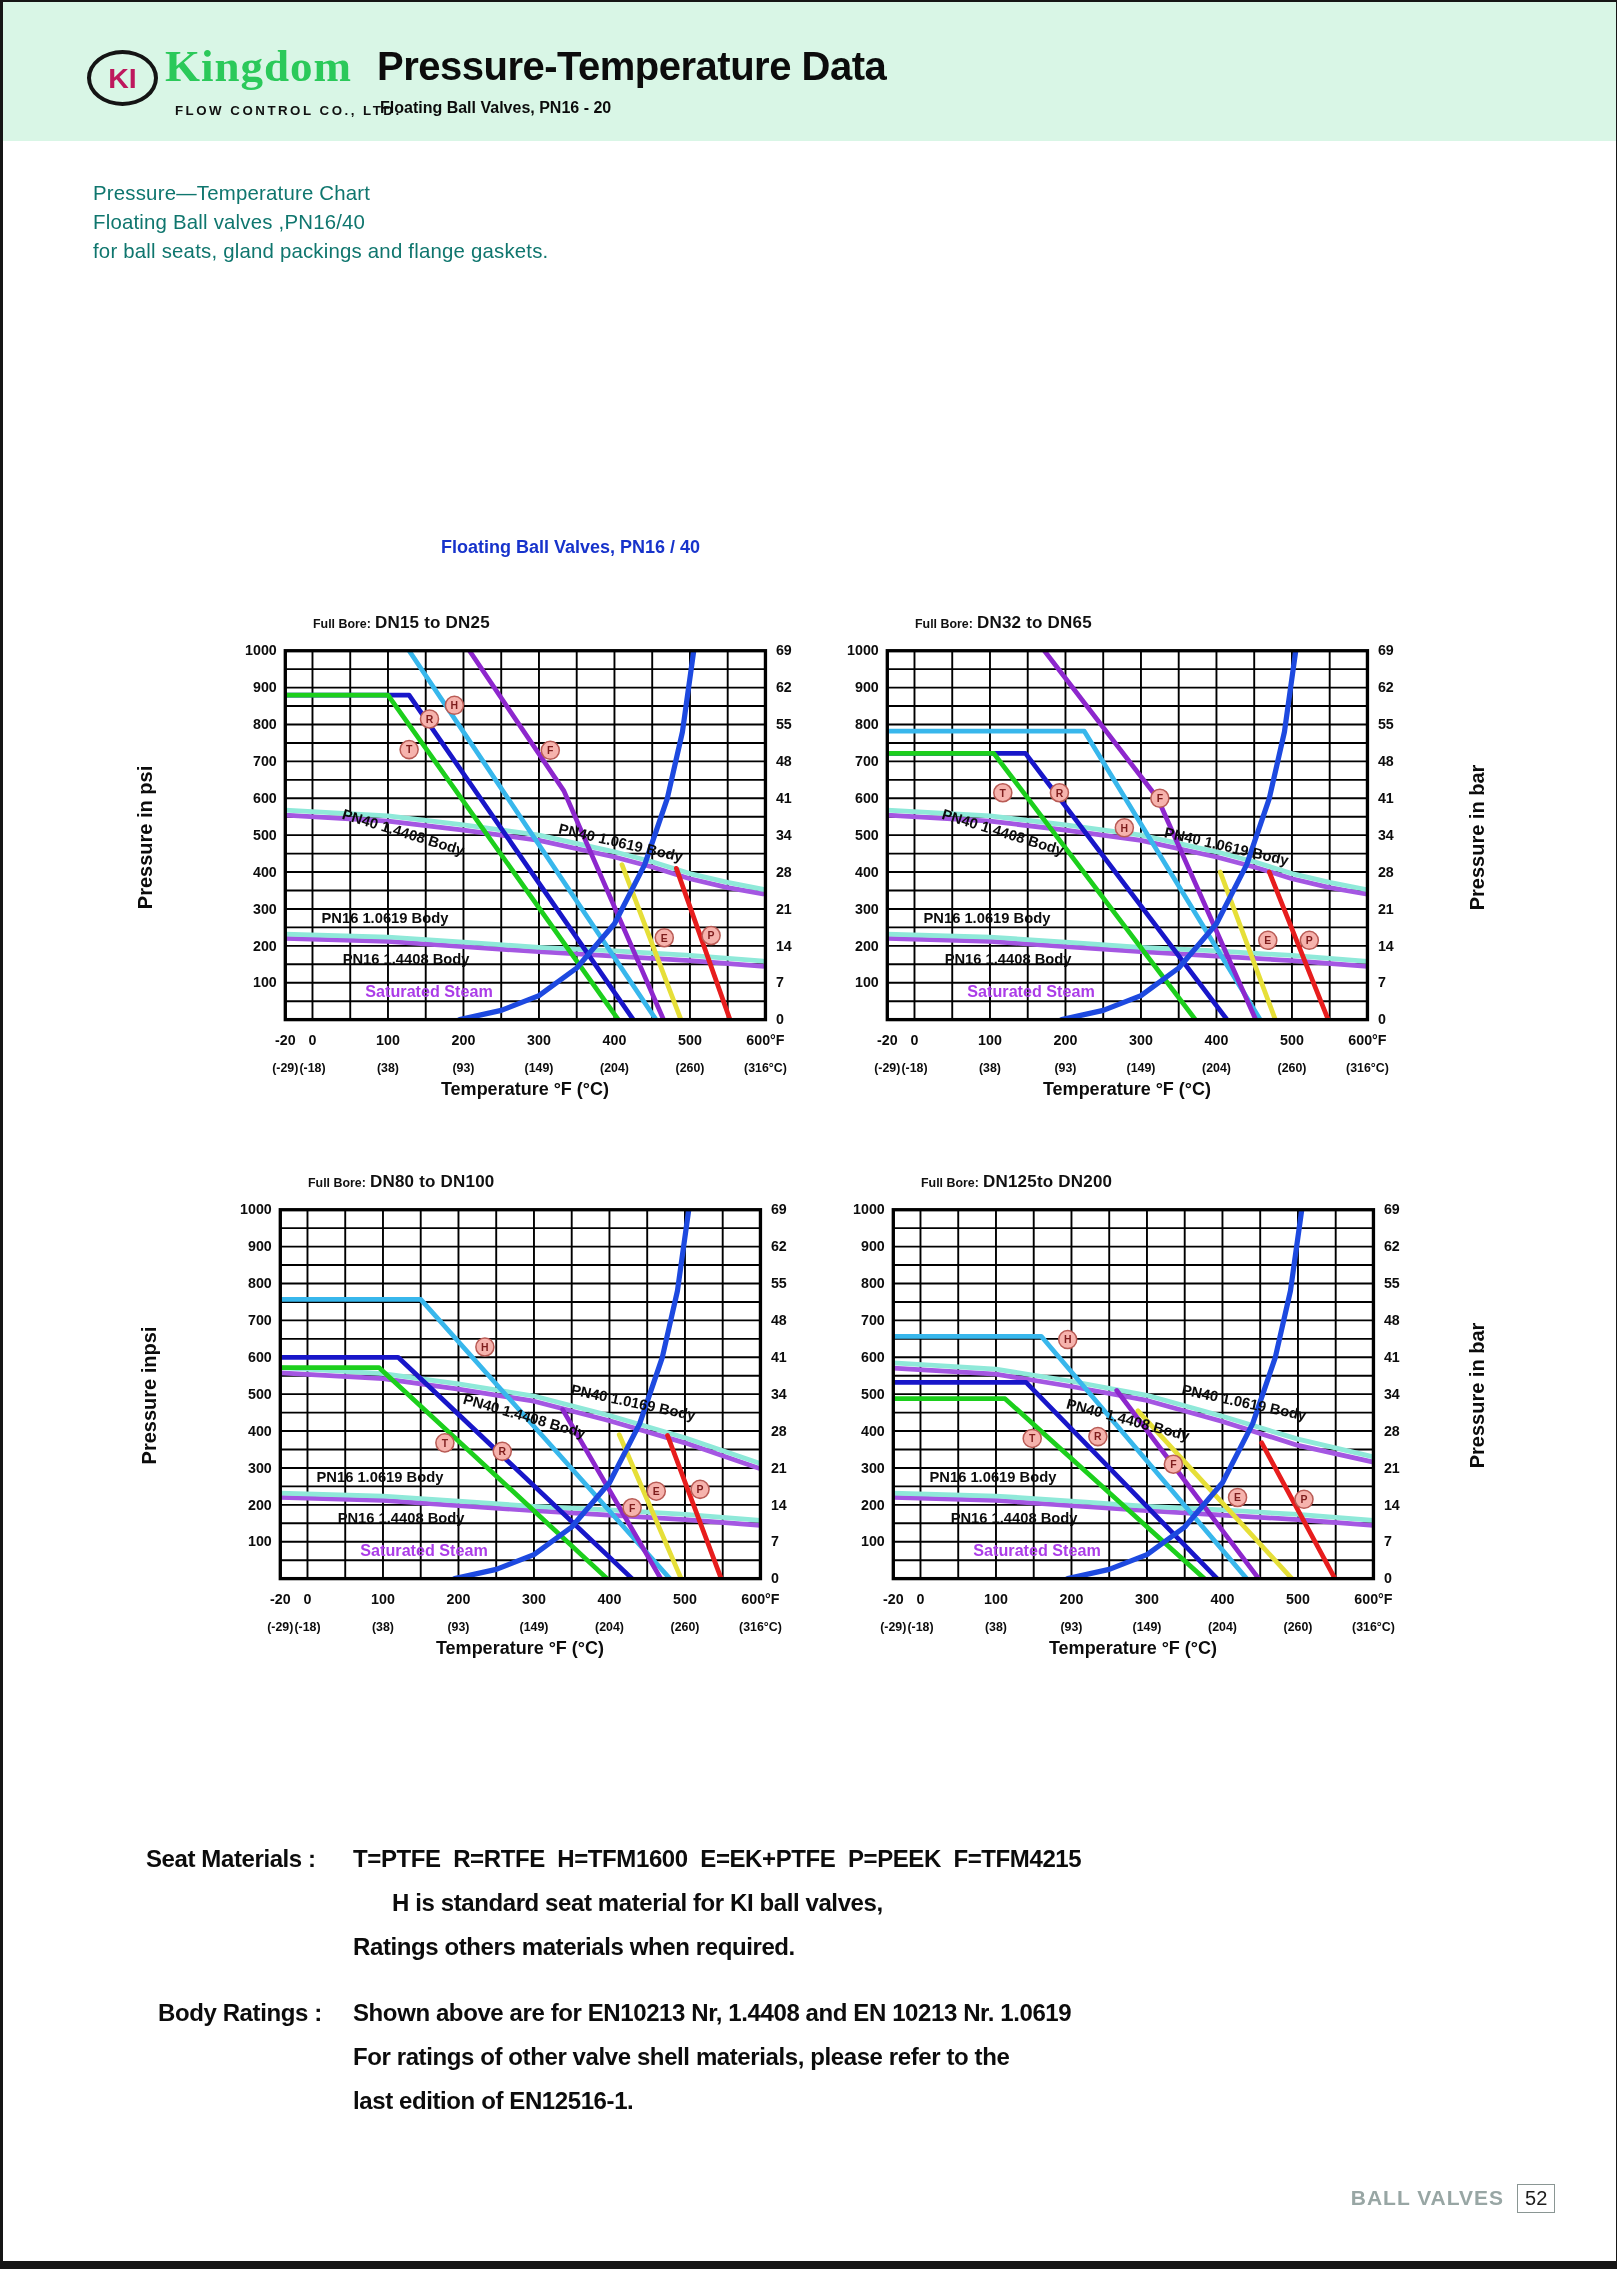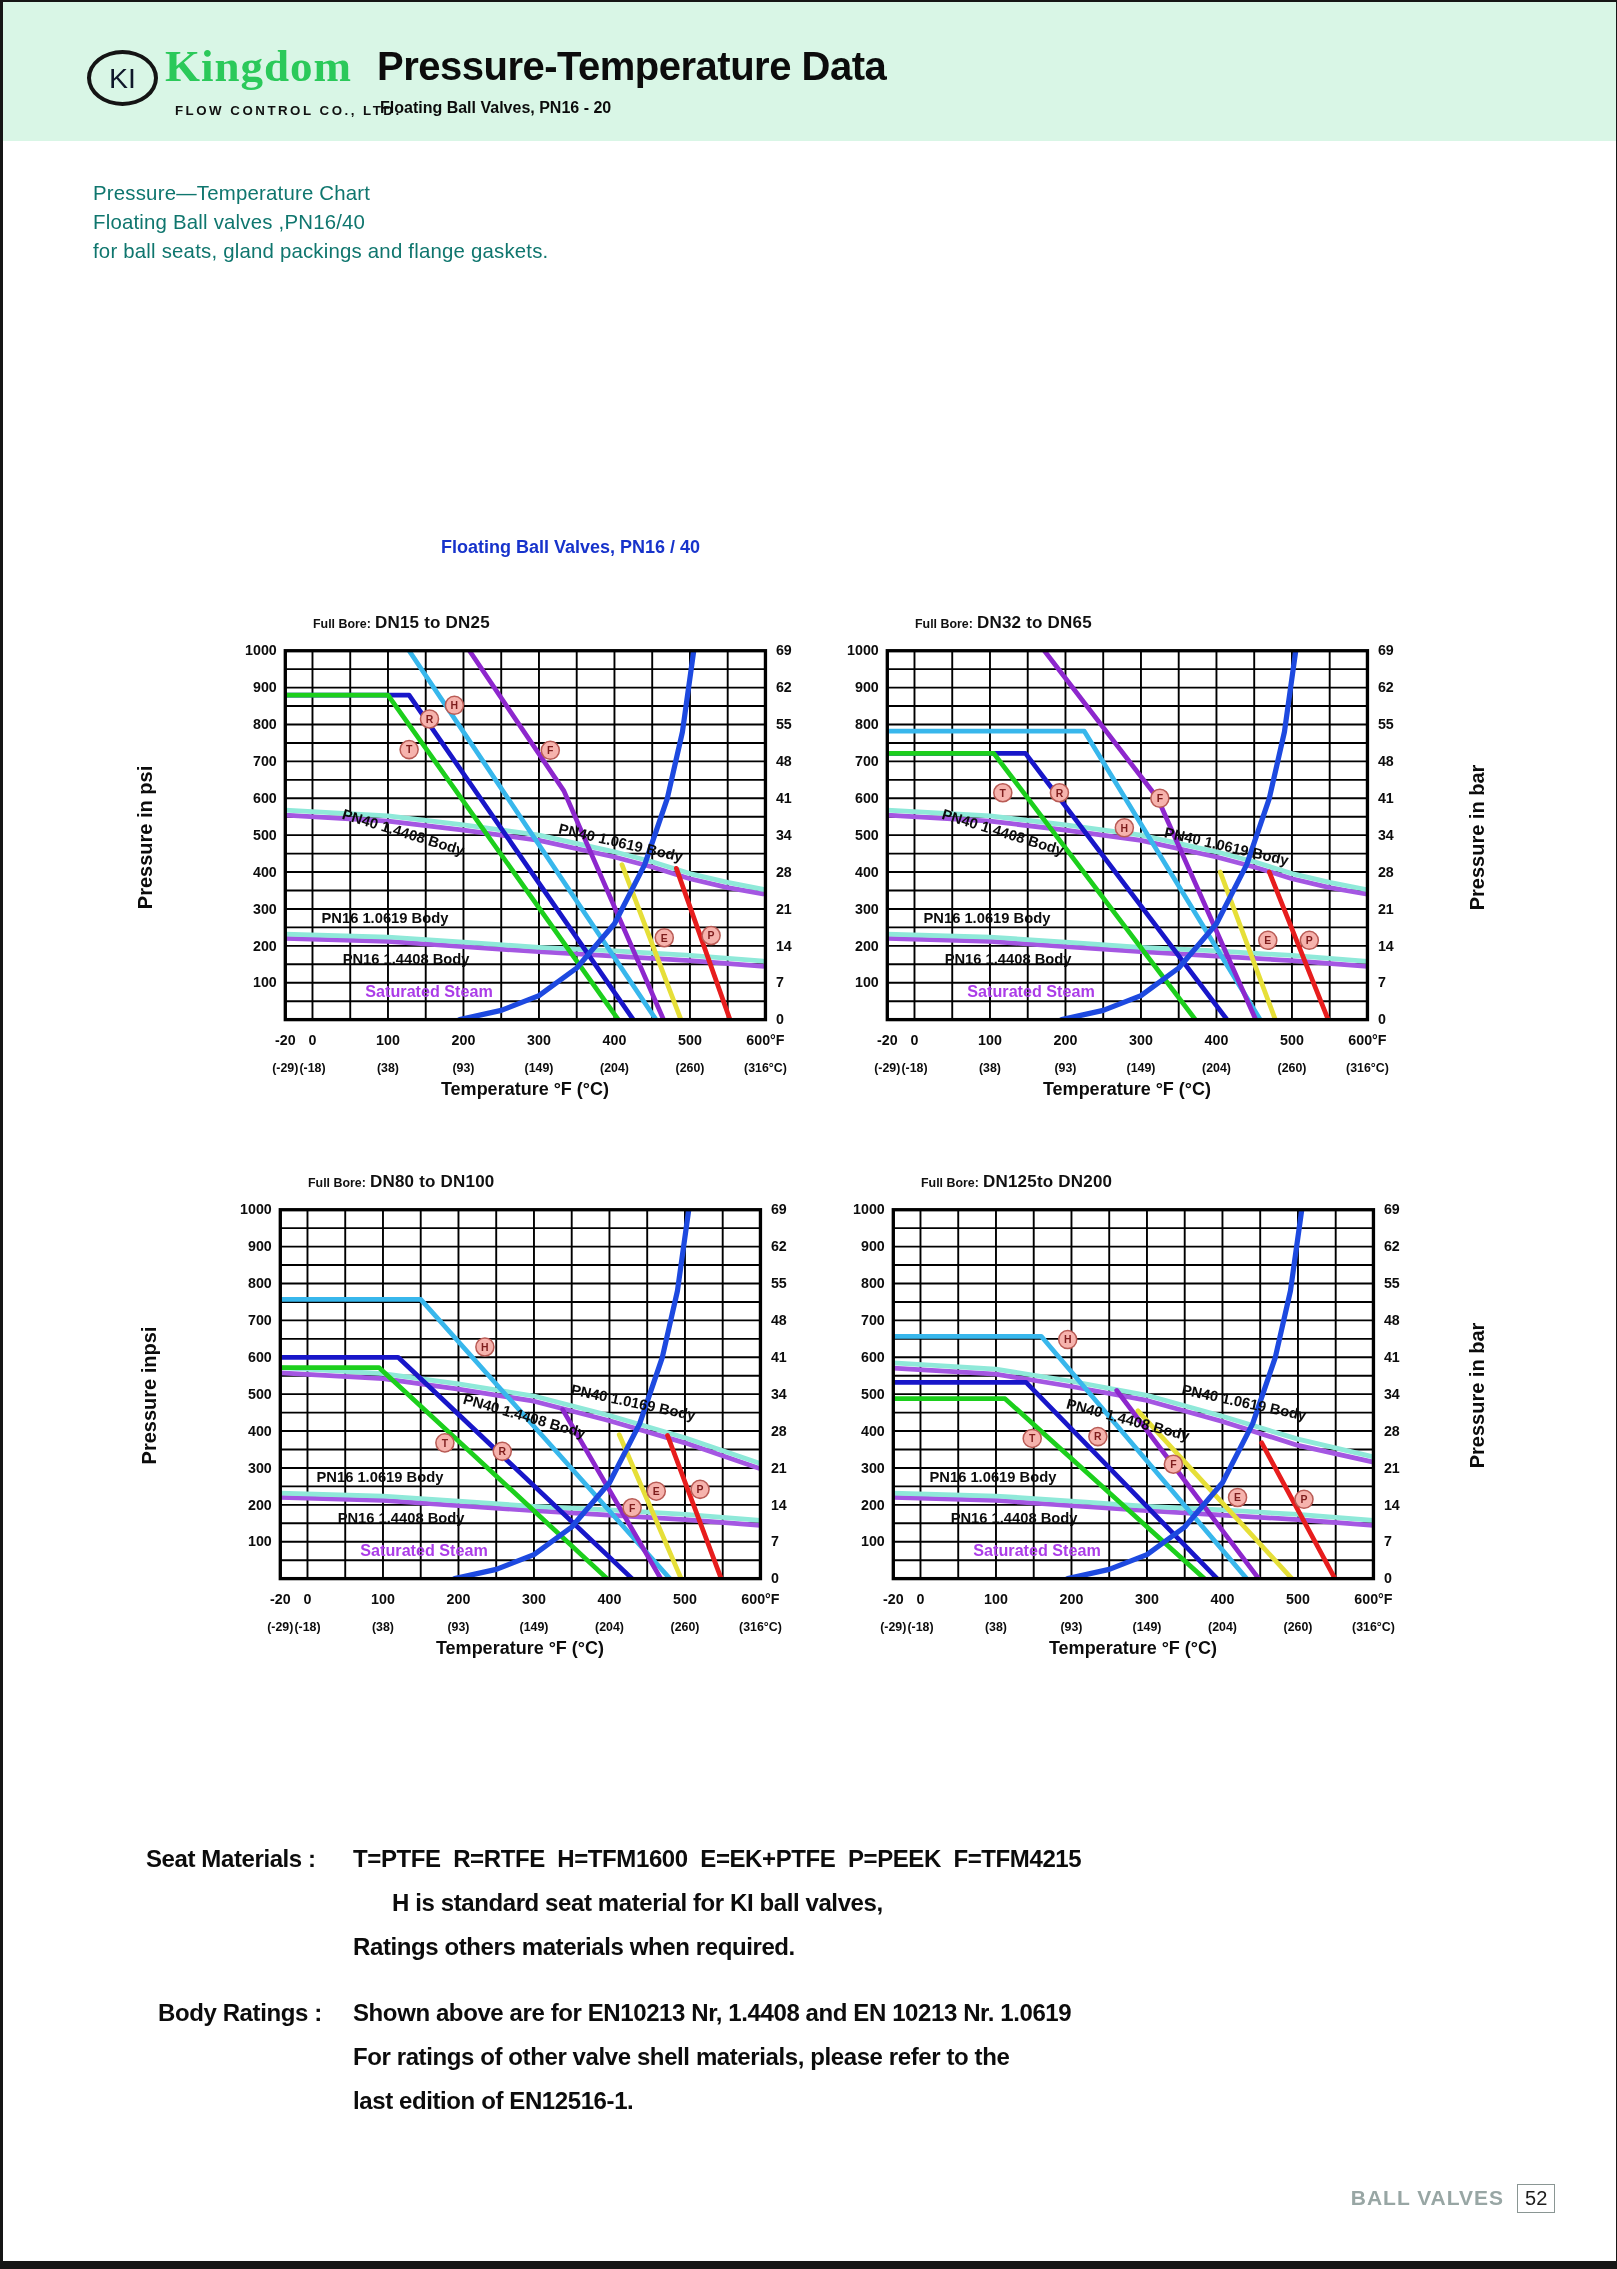--- a/index.html
+++ b/index.html
@@ -5,21 +5,21 @@
   html,body{margin:0;padding:0;background:#e8e8e8;}
   .page{
     position:relative; width:1618px; height:2269px; background:#ffffff;
     font-family:"Liberation Sans", sans-serif; color:#111;
     border-left:3.8px solid #161616; border-top:2.9px solid #161616; border-right:2.9px solid #161616;
     box-sizing:border-box; overflow:hidden;
   }
   .header-band{position:absolute;left:0;top:0;width:100%;height:139px;background:#d9f6e6;}
   .logo-ellipse{
     position:absolute;left:84px;top:48px;width:63px;height:48px;border:4.8px solid #141414;border-radius:50%;
-    display:flex;align-items:center;justify-content:center;font-weight:normal;font-size:28.5px;color:#0f172a;
+    display:flex;align-items:center;justify-content:center;font-weight:bold;font-size:28.5px;color:#be185d;
     letter-spacing:0px; background:transparent;
   }
   .brand-name{position:absolute;left:162px;top:38px;font-family:"Liberation Serif",serif;font-weight:bold;font-size:45px;color:#2bc95a;letter-spacing:1px;}
   .brand-sub{position:absolute;left:164px;top:101px;font-size:13.3px;font-weight:bold;letter-spacing:2.5px;color:#111;padding-left:8px;}
   .page-title{position:absolute;left:374px;top:42px;font-size:40px;font-weight:bold;letter-spacing:-0.5px;color:#0c0c0c;}
   .page-subtitle{position:absolute;left:377px;top:97px;font-size:16px;font-weight:bold;color:#0c0c0c;}
   .intro{position:absolute;left:90px;top:177px;font-size:20.4px;line-height:29px;color:#0f766e;letter-spacing:0.2px;}
   .section-heading{position:absolute;left:438px;top:535px;width:761px;text-align:left;font-size:18px;font-weight:bold;color:#1733cb;}
   .chart-block{position:absolute;width:618px;height:529px;}
   .cb-1{left:211px;top:601px;} .cb-2{left:813px;top:601px;}

